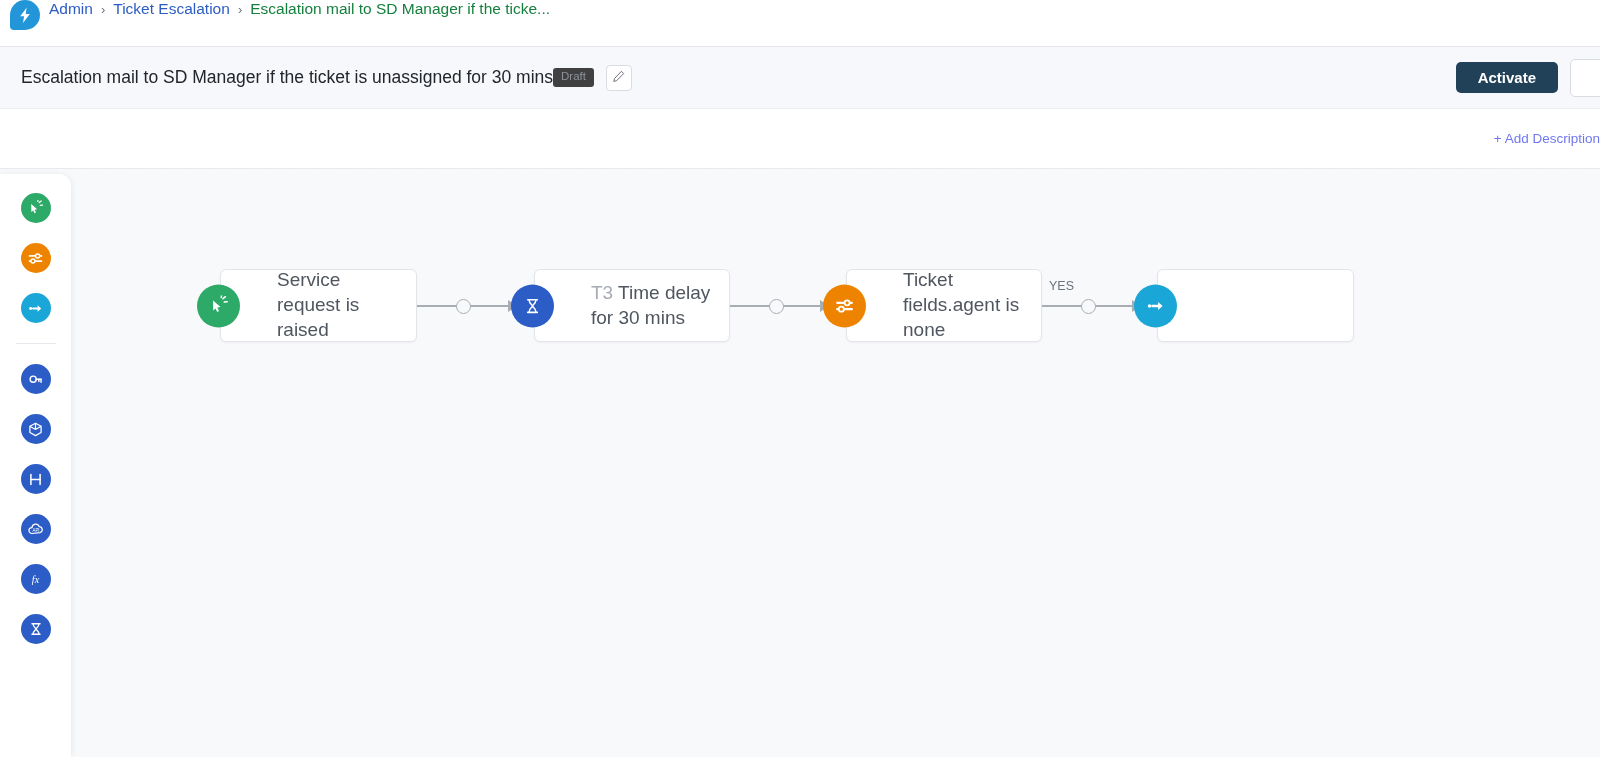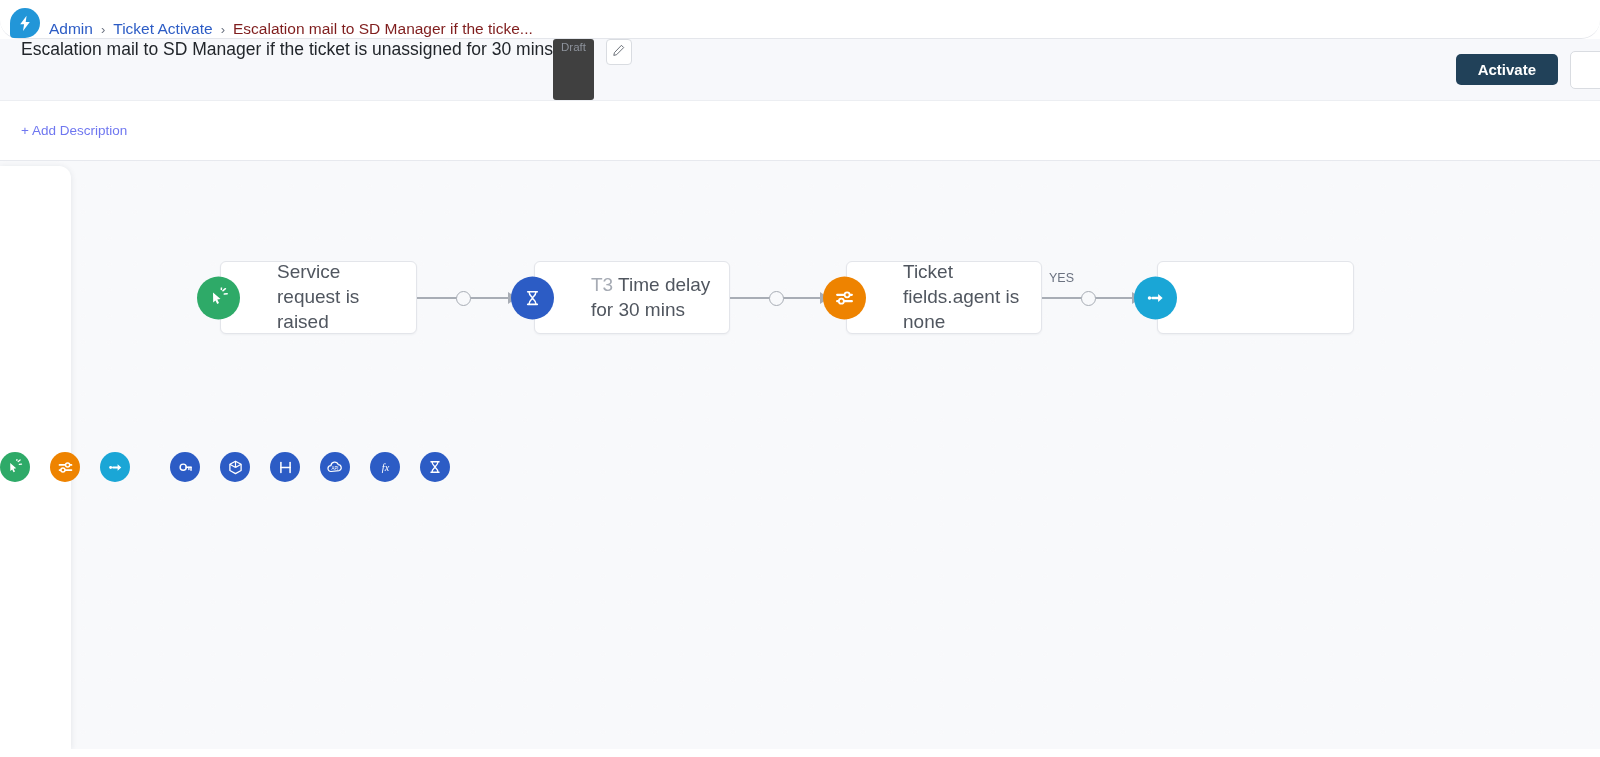--- a/index.html
+++ b/index.html
@@ -5,44 +5,44 @@
 <style>
   * { box-sizing: border-box; margin: 0; padding: 0; }
   html, body {
     width: 1600px; height: 757px;
     font-family: "Liberation Sans", sans-serif;
     background: #ffffff; overflow: hidden;
   }
 
   
   .breadcrumb-bar {
-    height: 39px; width: 100%;
+    height: 47px; width: 100%;
     background: #ffffff;
     border-bottom: 1px solid #e4e6eb;
-    display: flex; align-items: flex-end;
-    padding-left: 10px; gap: 9px; border-radius: 19px;
+    display: flex; align-items: flex-start;
+    padding-left: 10px; gap: 9px;
   }
   .app-logo {
     width: 30px; height: 30px; flex: none;
     background: #2296d8;
     border-radius: 15px 15px 15px 4px;
     display: flex; align-items: center; justify-content: center;
   }
   .app-logo svg { display: block; }
   .crumbs { display: flex; align-items: center; font-size: 15.5px; }
   .crumb-link { color: #2c5cc5; cursor: pointer; white-space: nowrap; }
   .crumb-sep { color: #6b7280; margin: 0 8px; font-size: 13px; }
-  .crumb-current { color: #7f1d1d; white-space: nowrap; }
+  .crumb-current { color: #15803d; white-space: nowrap; }
 
   
   .title-bar {
     height: 62px; width: 100%;
     background: #f7f8fb;
     border-bottom: 1px solid #eceef2;
-    display: flex; 
+    display: flex; align-items: center;
     padding: 0 0 0 21px;
     position: relative;
   }
   .wf-title {
     font-size: 17.5px; color: #22262b; white-space: nowrap;
   }
   .draft-badge {
     background: #404040; color: #8d929b;
     font-size: 11.5px; padding: 3px 8px 4px; border-radius: 3px;
     line-height: 1;
@@ -68,21 +68,21 @@
   .btn-ghost {
     background: #ffffff; border: 1px solid #d9dce1; border-radius: 5px;
     width: 48px; height: 38px; cursor: pointer;
   }
 
   
   .desc-row {
     height: 60px; width: 100%;
     background: #ffffff;
     border-bottom: 1px solid #e7e9ee;
-    display: flex; align-items: center; padding-left: 21px;
+    display: flex; align-items: center; padding-left: 21px; justify-content: flex-end;
   }
   .add-desc {
     color: #6f77f0; font-size: 13.5px; cursor: pointer;
   }
 
   
   .canvas-wrap {
     position: relative;
     width: 100%; height: 588px;
     background-color: #f8f9fb;
@@ -102,21 +102,21 @@
     pointer-events: none;
   }
 
   
   .palette {
     position: absolute; left: 0; top: 5px;
     width: 71px; height: 583px;
     background: #ffffff;
     border-top-right-radius: 12px;
     box-shadow: 0 1px 6px rgba(30,40,60,.10);
-    display: flex; flex-direction: row; align-items: center;
+    display: flex; flex-direction: column; align-items: center;
     padding-top: 19px; gap: 20px;
     z-index: 5;
   }
   .palette-icon {
     width: 30px; height: 30px; border-radius: 50%;
     display: flex; align-items: center; justify-content: center;
     cursor: pointer; flex: none;
   }
   .palette-divider {
     width: 40px; height: 1px; background: #e6e8ed; margin: 0;
@@ -167,21 +167,21 @@
 
 <div class="breadcrumb-bar">
   <div class="app-logo">
     <svg width="16" height="17" viewBox="0 0 16 17" aria-hidden="true">
       <path d="M9.6 0.8 L3.2 9.3 h3.9 l-1.1 6.6 L12.8 7 H8.7 z" fill="#ffffff"></path>
     </svg>
   </div>
   <div class="crumbs">
     <span class="crumb-link">Admin</span>
     <span class="crumb-sep">›</span>
-    <span class="crumb-link">Ticket Activate</span>
+    <span class="crumb-link">Ticket Escalation</span>
     <span class="crumb-sep">›</span>
     <span class="crumb-current">Escalation mail to SD Manager if the ticke...</span>
   </div>
 </div>
 
 <div class="title-bar">
   <span class="wf-title">Escalation mail to SD Manager if the ticket is unassigned for 30 mins</span>
   <span class="draft-badge">Draft</span>
   <div class="icon-btn">
     <span>

